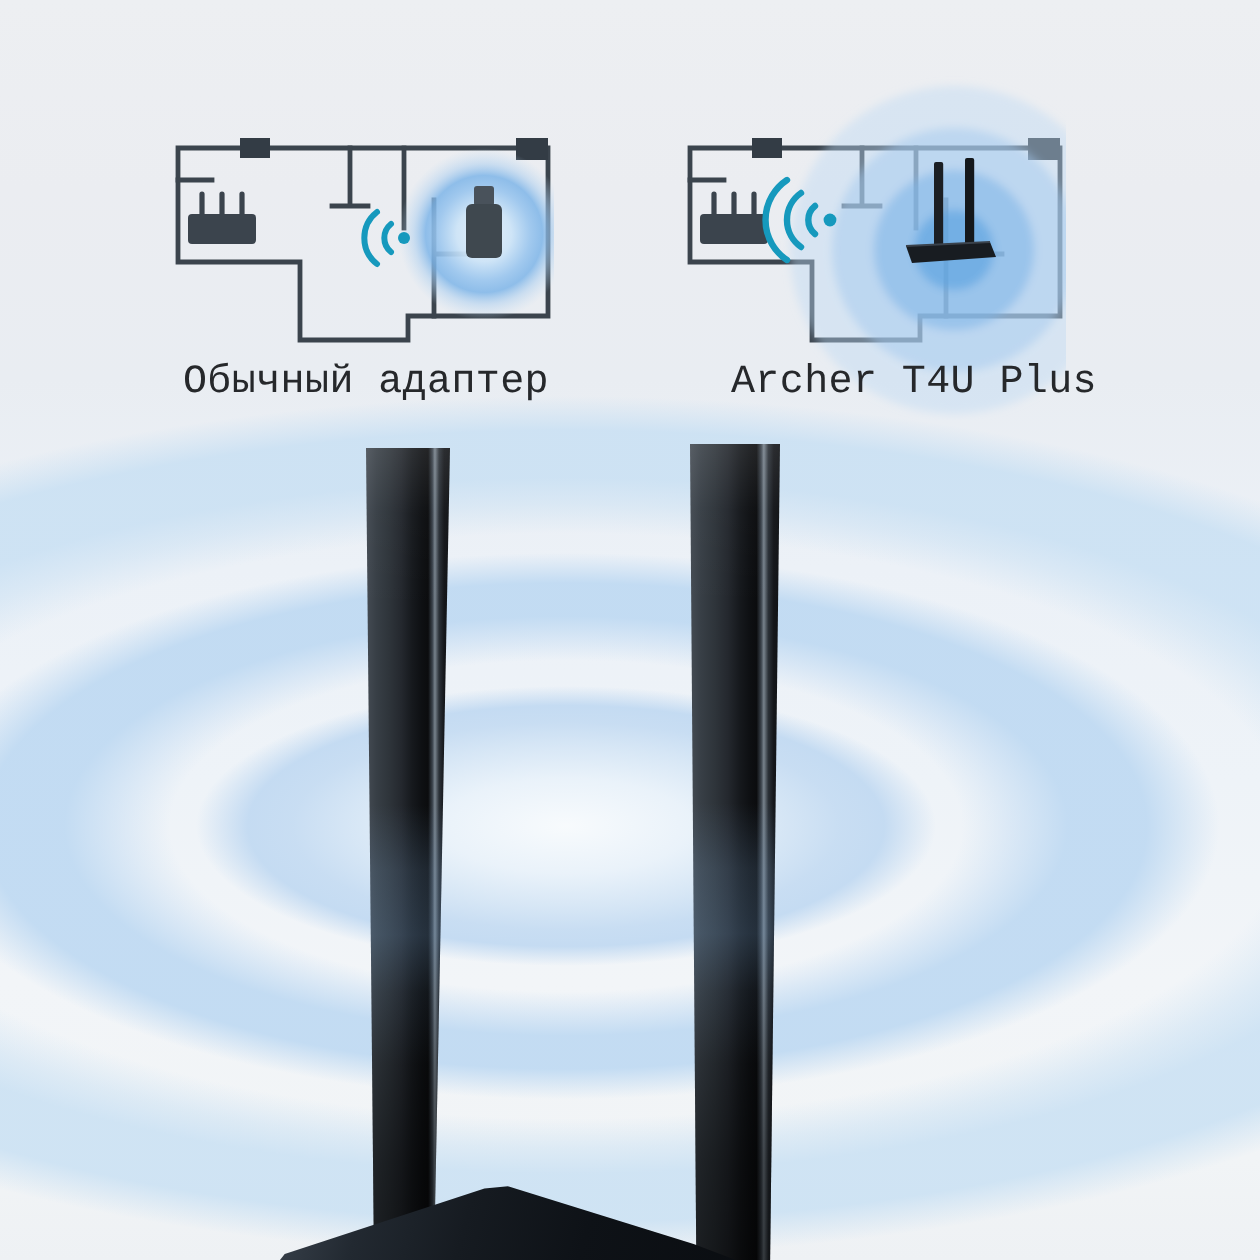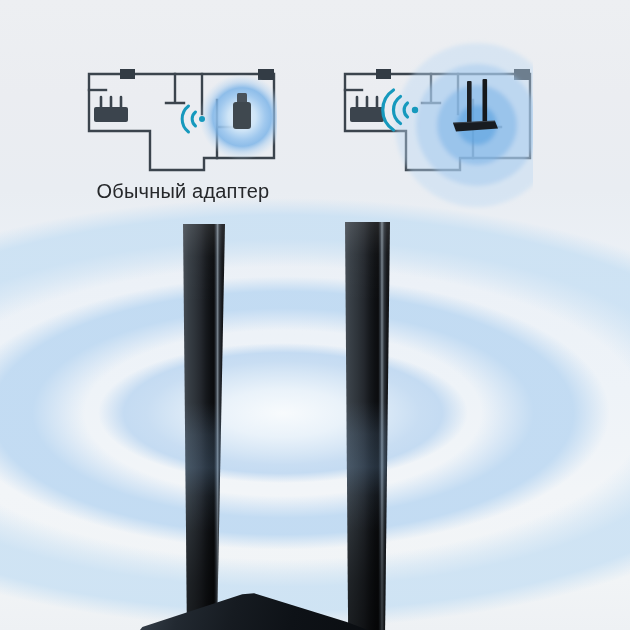--- a/index.html
+++ b/index.html
@@ -1,18 +1,18 @@
 <!DOCTYPE html>
 <html style="--wall: #3b444d; --signal-teal: #1699bd; --coverage-blue: #7eb5e8; --ripple-blue: #c2dcf2; --label-text: #26282b; --device-black: #16181c; --background-top: #edeff2; --background-bottom: #f2f5f8;"><head>
 <meta charset="utf-8">
 <style>
   html,body{margin:0;padding:0;}
   body{width:630px;height:630px;overflow:hidden;font-family:"Liberation Sans",sans-serif;}
   .scene{position:relative;width:630px;height:630px;overflow:hidden;
-    background:linear-gradient(180deg,#edeff2 0%,#ebedf1 15%,#e9edf2 30%,#ecf1f7 45%,#eef3f8 62%,#f2f5f8 78%,#f1f4f6 92%,#eef1f4 100%);}
+    background:linear-gradient(180deg,#edeff2 0%,#ebedf1 15%,#e9edf2 30%,#ecf1f7 45%,#eef3f8 62%,#f2f5f8 78%,#f1f4f6 92%,#eef1f4 100%);font-family:Liberation Mono, monospace;}
   
   .ripple{position:absolute;border-radius:50%;pointer-events:none;}
   .ring3{left:-247px;top:198px;width:1060px;height:430px;
     background:radial-gradient(closest-side,rgba(196,222,243,0) 0%,rgba(196,222,243,0) 68%,rgba(196,222,243,0.45) 75%,rgba(196,222,243,0.75) 81%,rgba(196,222,243,0.75) 92%,rgba(196,222,243,0) 100%);}
   .ring2{left:-47px;top:275px;width:660px;height:276px;
     background:radial-gradient(closest-side,rgba(190,217,242,0) 0%,rgba(190,217,242,0) 60%,rgba(194,219,243,0.5) 68%,rgba(190,217,242,0.9) 76%,rgba(190,217,242,0.9) 88%,rgba(190,217,242,0) 99%);}
   .disc{left:98px;top:343px;width:370px;height:140px;
     background:radial-gradient(closest-side,rgba(248,251,253,0.95) 0%,rgba(233,242,250,0.9) 34%,rgba(210,228,245,0.85) 58%,rgba(196,219,242,0.9) 74%,rgba(189,215,241,0.85) 86%,rgba(189,215,241,0) 100%);}
   
   .antenna{position:absolute;z-index:2;
@@ -121,14 +121,15 @@
         <circle cx="72" cy="40" r="3.2" fill="#1699bd"></circle>
       </g>
       <g>
         <rect x="124" y="11" width="4.6" height="42" rx="1" fill="#1b1f24"></rect>
         <rect x="139.5" y="9" width="4.6" height="44" rx="1" fill="#14181c"></rect>
         <path d="M110,53 L152,51 L155,58.5 L113,61.5 Z" fill="#181c21"></path>
         <path d="M110,53 L152,51" stroke="#3a424c" stroke-width="1"></path>
       </g>
     </svg>
   </div>
+  <div class="caption archer">Archer T4U Plus</div>
 
 </div>
 
 </body></html>

